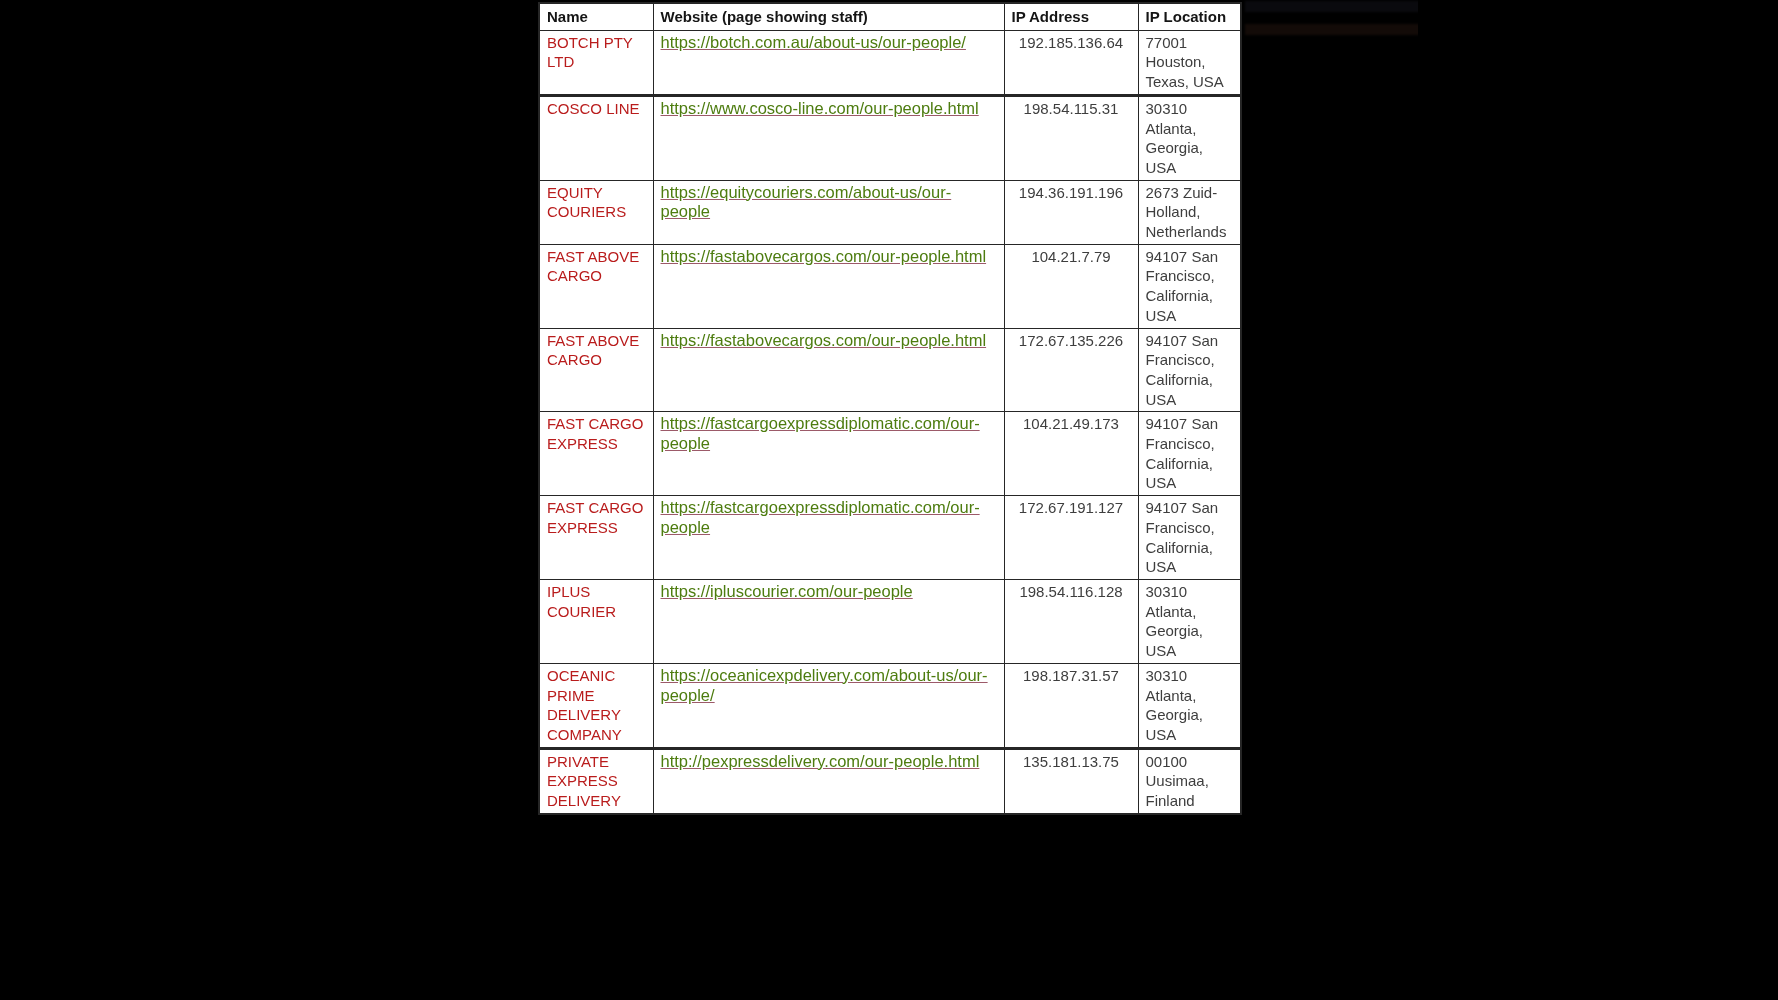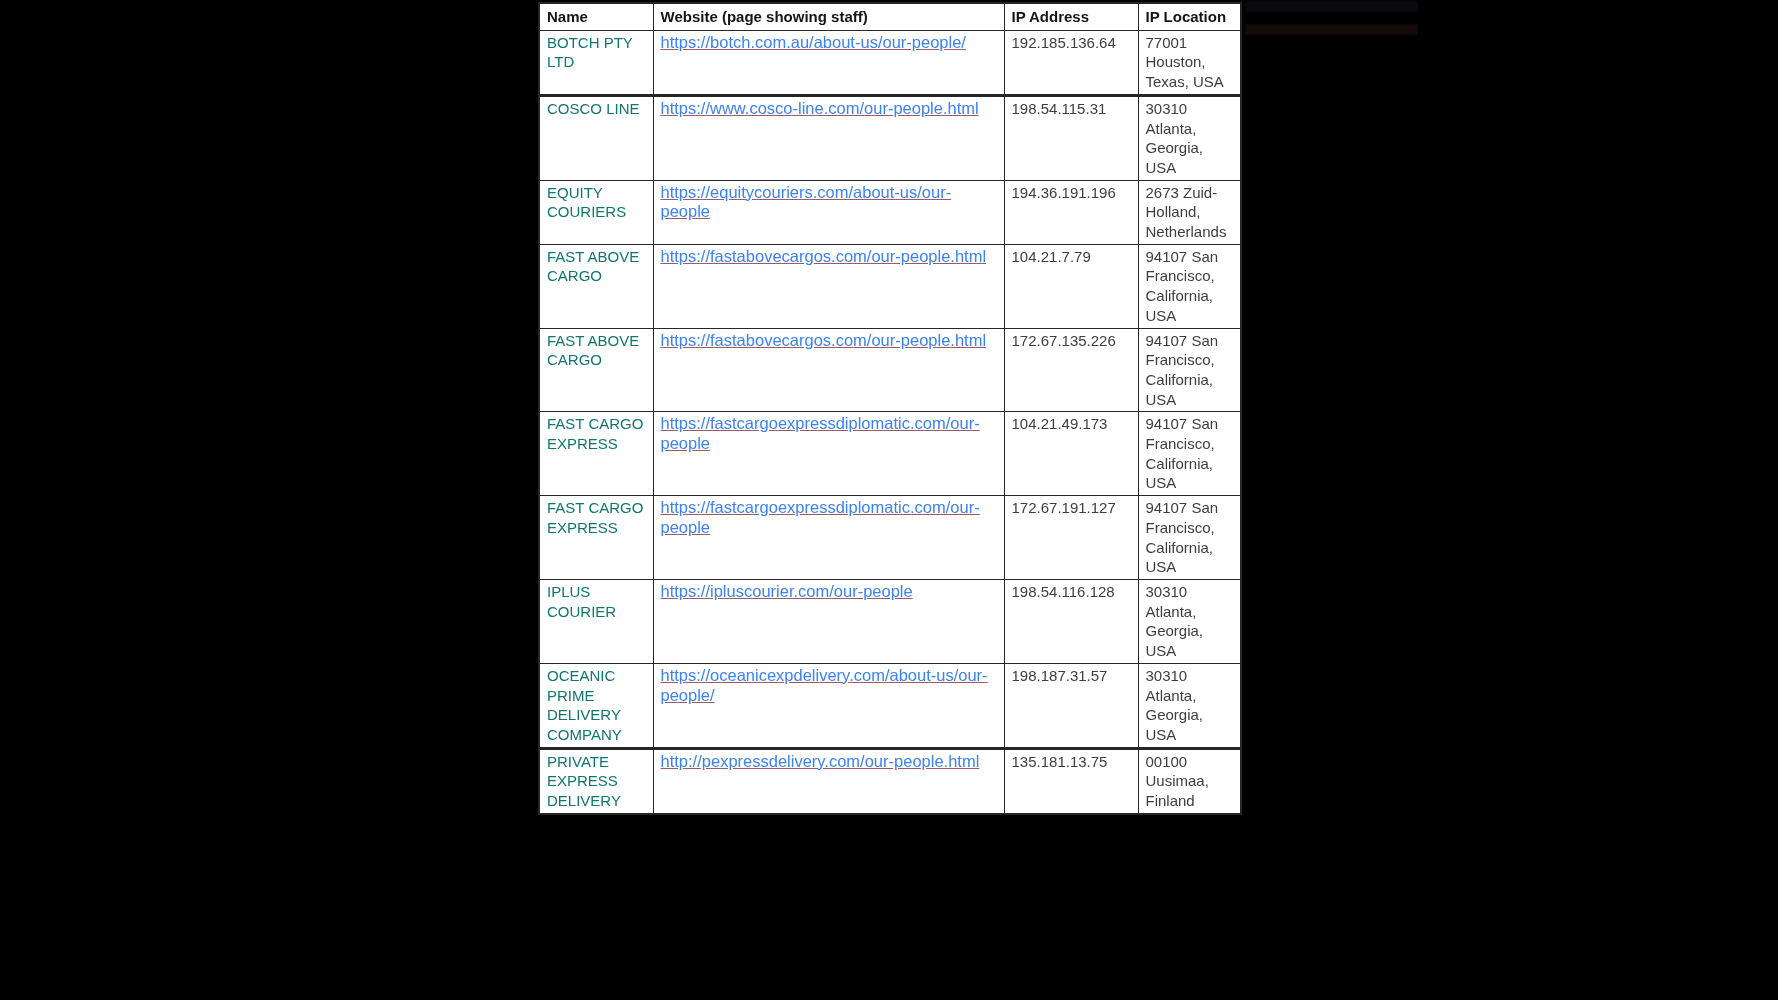--- a/index.html
+++ b/index.html
@@ -33,27 +33,27 @@
     word-wrap: break-word;
   }
   .staff-table thead th {
     font-weight: bold;
     color: #151515;
     font-size: 15px;
     padding: 3px 7px;
     white-space: nowrap;
     overflow: hidden;
   }
-  td.c-name { padding: 2px 4px 2px 7px; color: #0f766e; }
+  td.c-name { padding: 2px 4px 2px 7px; color: #b91c1c; }
   td.c-website { font-size: 16.5px; }
-  td.c-ip { color: #3e3e3e; }
+  td.c-ip { color: #3e3e3e; text-align: center; }
   td.c-loc { padding: 2px 6px 2px 7px; }
   tr.page-break td { border-top-width: 3px; }
   a.site-link {
-    color: #3b82f6;
+    color: #4d7c0f;
     text-decoration: underline;
     text-decoration-color: #9c5a69;
     cursor: pointer;
     text-align: center;
   }
   
   .redaction-blob {
     position: absolute;
     left: 1511px;
     top: 936px;

